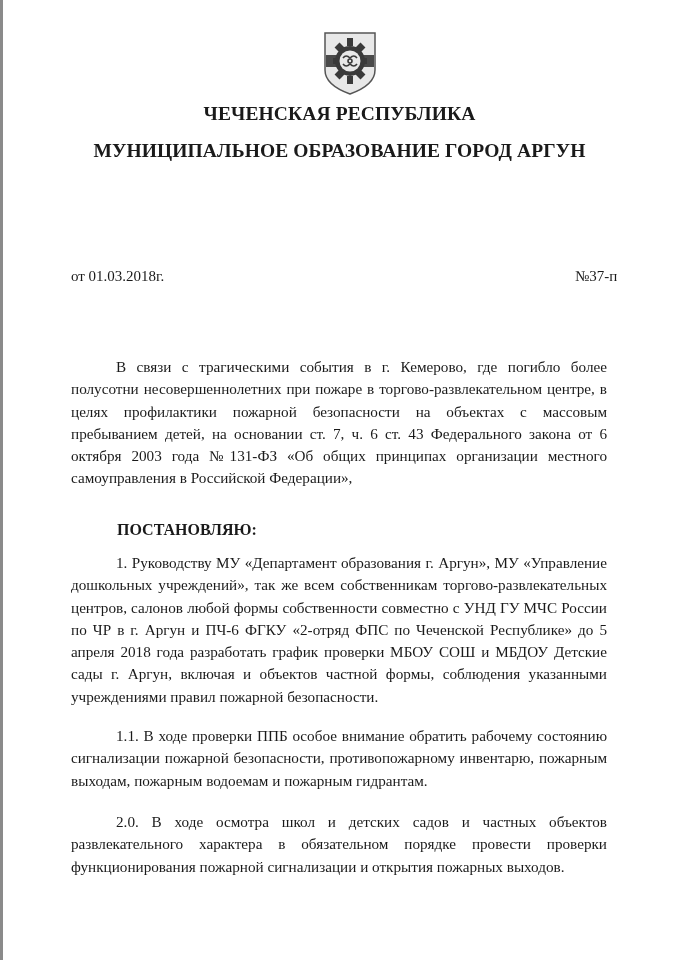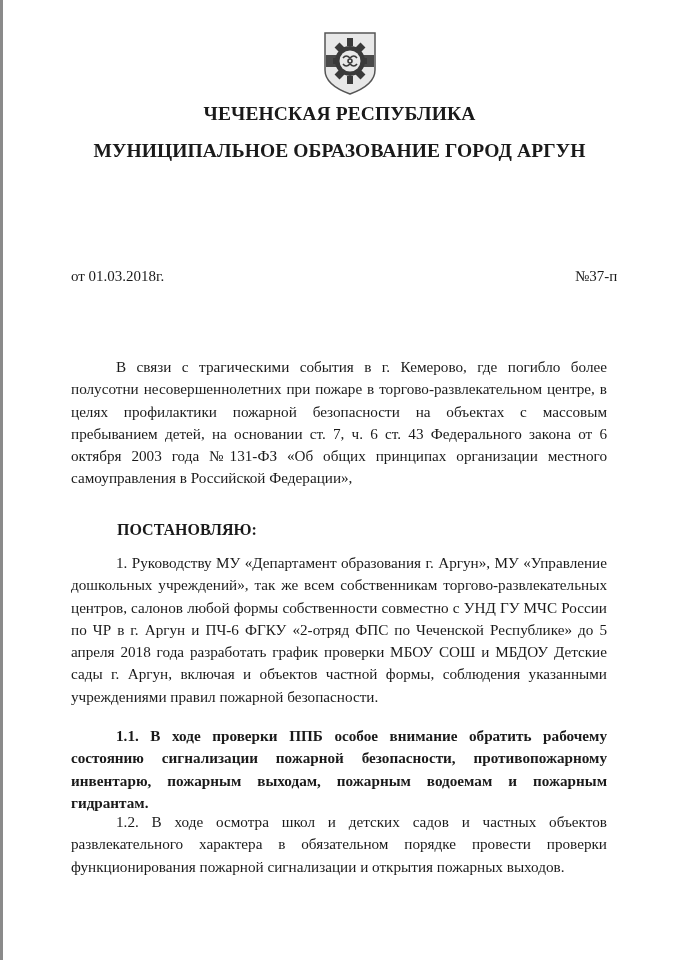--- a/index.html
+++ b/index.html
@@ -33,21 +33,21 @@
     font-weight: bold; font-size: 15px;
   }
   .para {
     position: absolute; left: 71px; width: 536px;
     font-size: 15.2px; line-height: 22.3px; text-align: justify;
     text-indent: 45px; margin: 0;
   }
   .p-intro { top: 348px; }
   .decree { position: absolute; left: 117px; top: 501px; font-weight: bold; font-size: 16px; margin-top: 12px; }
   .p1 { top: 544px; }
-  .p11 { top: 717px; font-weight: bold; }
+  .p11 { top: 717px; }
   .p12 { top: 803px; }
 </style>
 </head>
 <body>
 
 <div class="left-edge"></div>
 
 <div class="page">
 
   <div class="emblem">
@@ -80,14 +80,14 @@
   <div class="meta-date">от 01.03.2018г.</div>
   <div class="meta-num">№37-п</div>
 
 
   <p class="para p-intro">В связи с трагическими события в г. Кемерово, где погибло более полусотни несовершеннолетних при пожаре в торгово-развлекательном центре, в целях профилактики пожарной безопасности на объектах с массовым пребыванием детей, на основании ст. 7, ч. 6 ст. 43 Федерального закона от 6 октября 2003 года №131-ФЗ «Об общих принципах организации местного самоуправления в Российской Федерации»,</p>
 
   <div class="decree">ПОСТАНОВЛЯЮ:</div>
 
   <p class="para p1">1. Руководству МУ «Департамент образования г. Аргун», МУ «Управление дошкольных учреждений», так же всем собственникам торгово-развлекательных центров, салонов любой формы собственности совместно с УНД ГУ МЧС России по ЧР в г. Аргун и ПЧ-6 ФГКУ «2-отряд ФПС по Чеченской Республике» до 5 апреля 2018 года разработать график проверки МБОУ СОШ и МБДОУ Детские сады г. Аргун, включая и объектов частной формы, соблюдения указанными учреждениями правил пожарной безопасности.</p>
   <p class="para p11">1.1. В ходе проверки ППБ особое внимание обратить рабочему состоянию сигнализации пожарной безопасности, противопожарному инвентарю, пожарным выходам, пожарным водоемам и пожарным гидрантам.</p>
-  <p class="para p12">1.2. В ходе осмотра школ и детских садов и частных объектов развлекательного характера в обязательном порядке провести проверки функционирования пожарной сигнализации и открытия пожарных выходов.</p>
+  <p class="para p12">2.0. В ходе осмотра школ и детских садов и частных объектов развлекательного характера в обязательном порядке провести проверки функционирования пожарной сигнализации и открытия пожарных выходов.</p>
 </div>
 
 </body></html>

